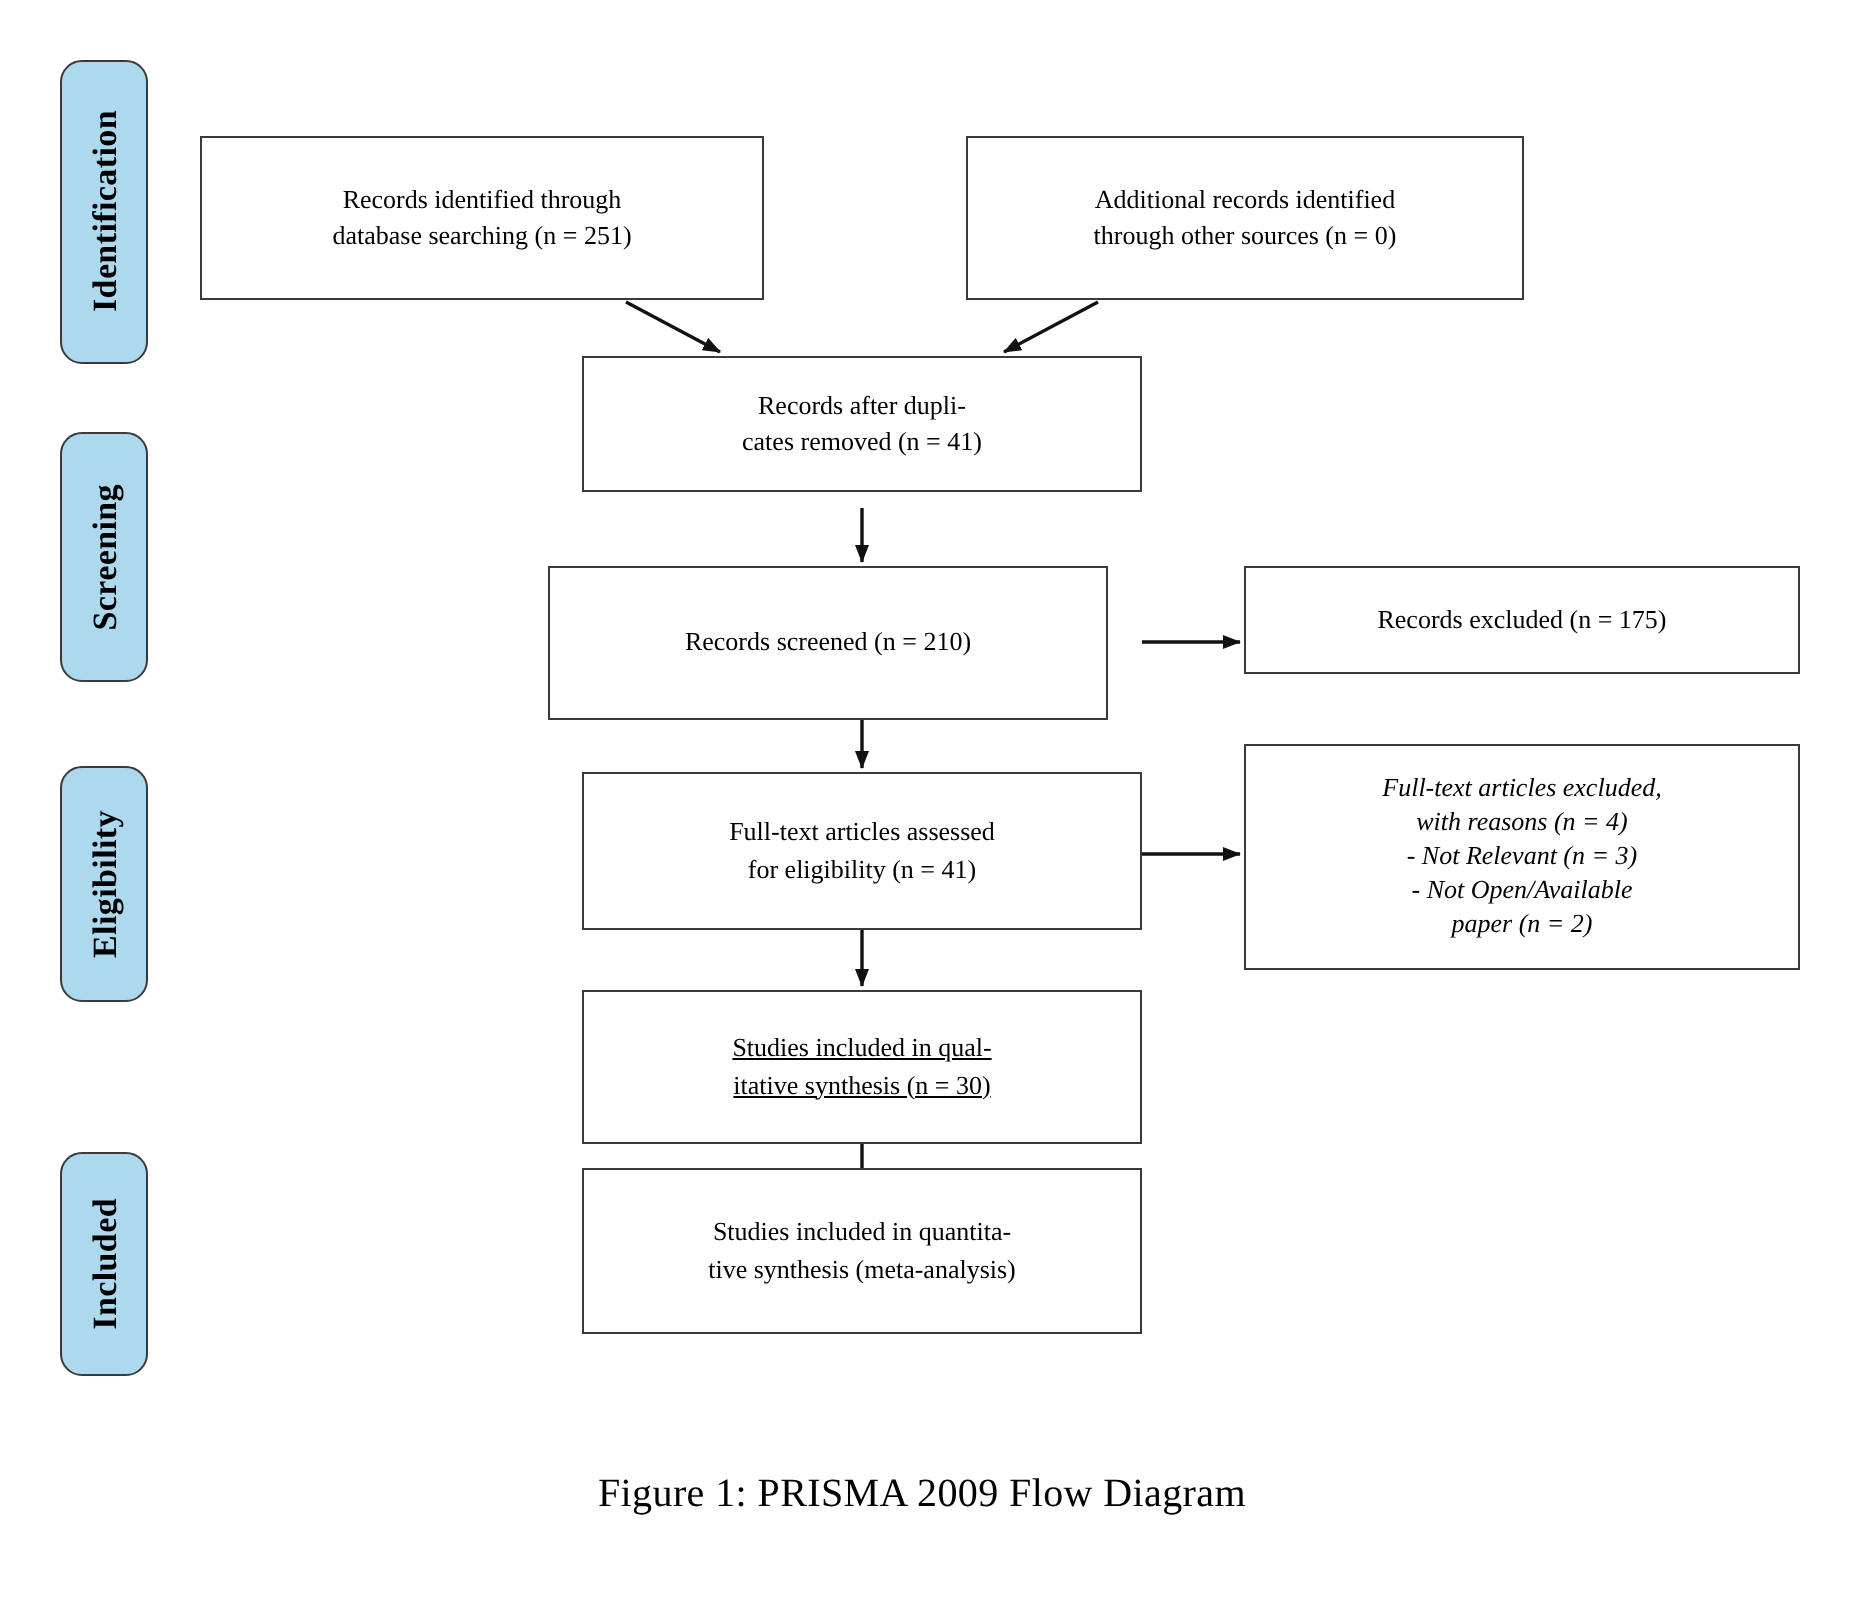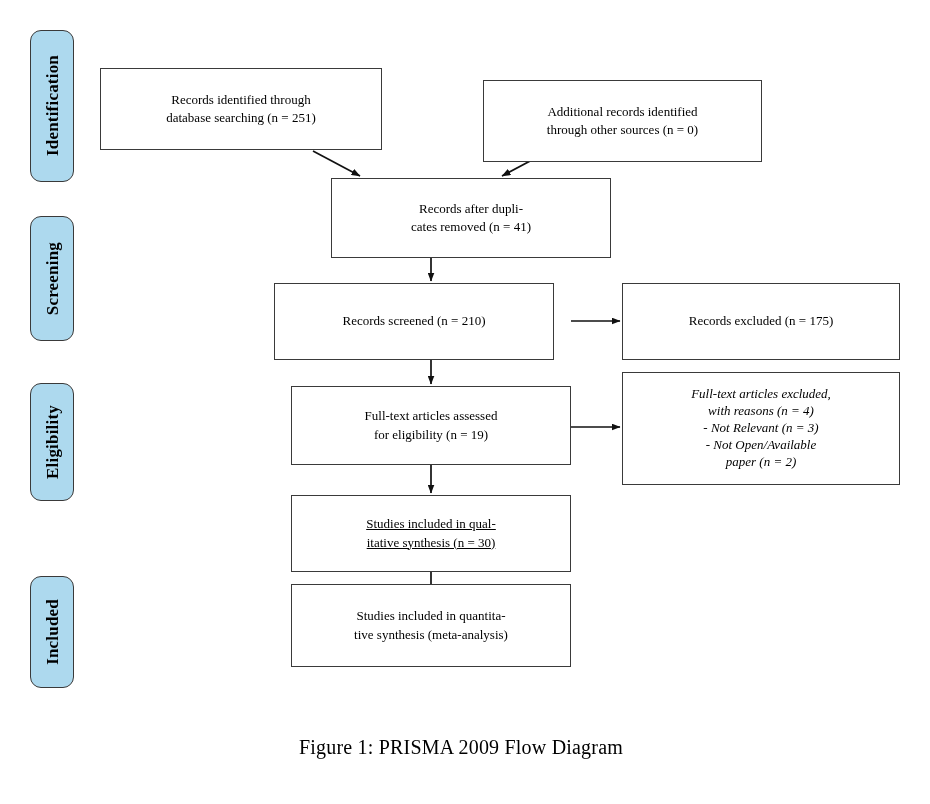--- a/index.html
+++ b/index.html
@@ -133,41 +133,41 @@
 
   <div class="stage-pill" style="left:30px; top:576px; width:44px; height:112px;">
     <span class="stage-label">Included</span>
   </div>
 
   <div class="flow-box" style="left:100px; top:68px; width:282px; height:82px;">
     <span class="box-text">Records identified through
 database searching (n = 251)</span>
   </div>
 
-  <div class="flow-box" style="left:483px; top:80px; width:279px; height:82px;">
+  <div class="flow-box" style="left:483px; top:68px; width:279px; height:82px;">
     <span class="box-text">Additional records identified
 through other sources (n = 0)</span>
   </div>
 
-  <div class="flow-box" style="left:291px; top:178px; width:280px; height:80px;margin-left:40px;">
+  <div class="flow-box" style="left:291px; top:178px; width:280px; height:68px;">
     <span class="box-text">Records after dupli-
 cates removed (n = 41)</span>
   </div>
 
   <div class="flow-box" style="left:274px; top:283px; width:280px; height:77px;">
     <span class="box-text">Records screened (n = 210)</span>
   </div>
 
-  <div class="flow-box" style="left:622px; top:283px; width:278px; height:77px;">
+  <div class="flow-box" style="left:622px; top:283px; width:278px; height:54px;">
     <span class="box-text">Records excluded (n = 175)</span>
   </div>
 
   <div class="flow-box" style="left:291px; top:386px; width:280px; height:79px;">
     <span class="box-text">Full-text articles assessed
-for eligibility (n = 19)</span>
+for eligibility (n = 41)</span>
   </div>
 
   <div class="flow-box reasons" style="left:622px; top:372px; width:278px; height:113px;font-style:italic;">
     <span class="box-text">Full-text articles excluded,
 with reasons (n = 4)
 - Not Relevant (n = 3)
 - Not Open/Available
 paper (n = 2)</span>
   </div>
 

